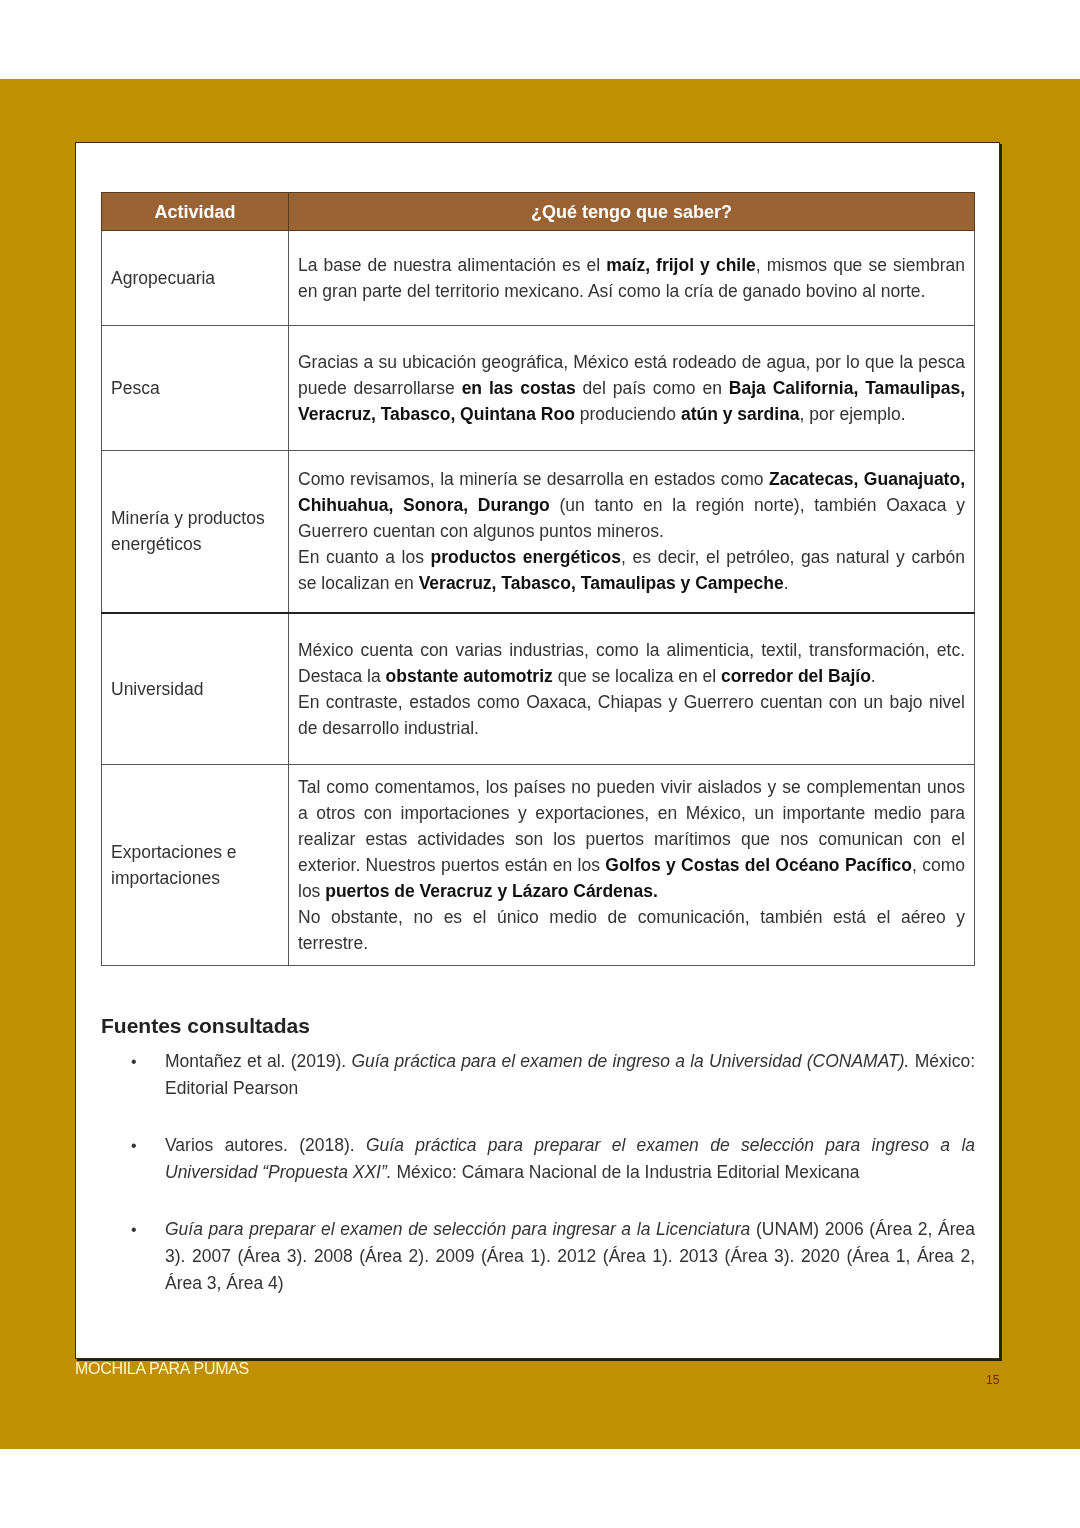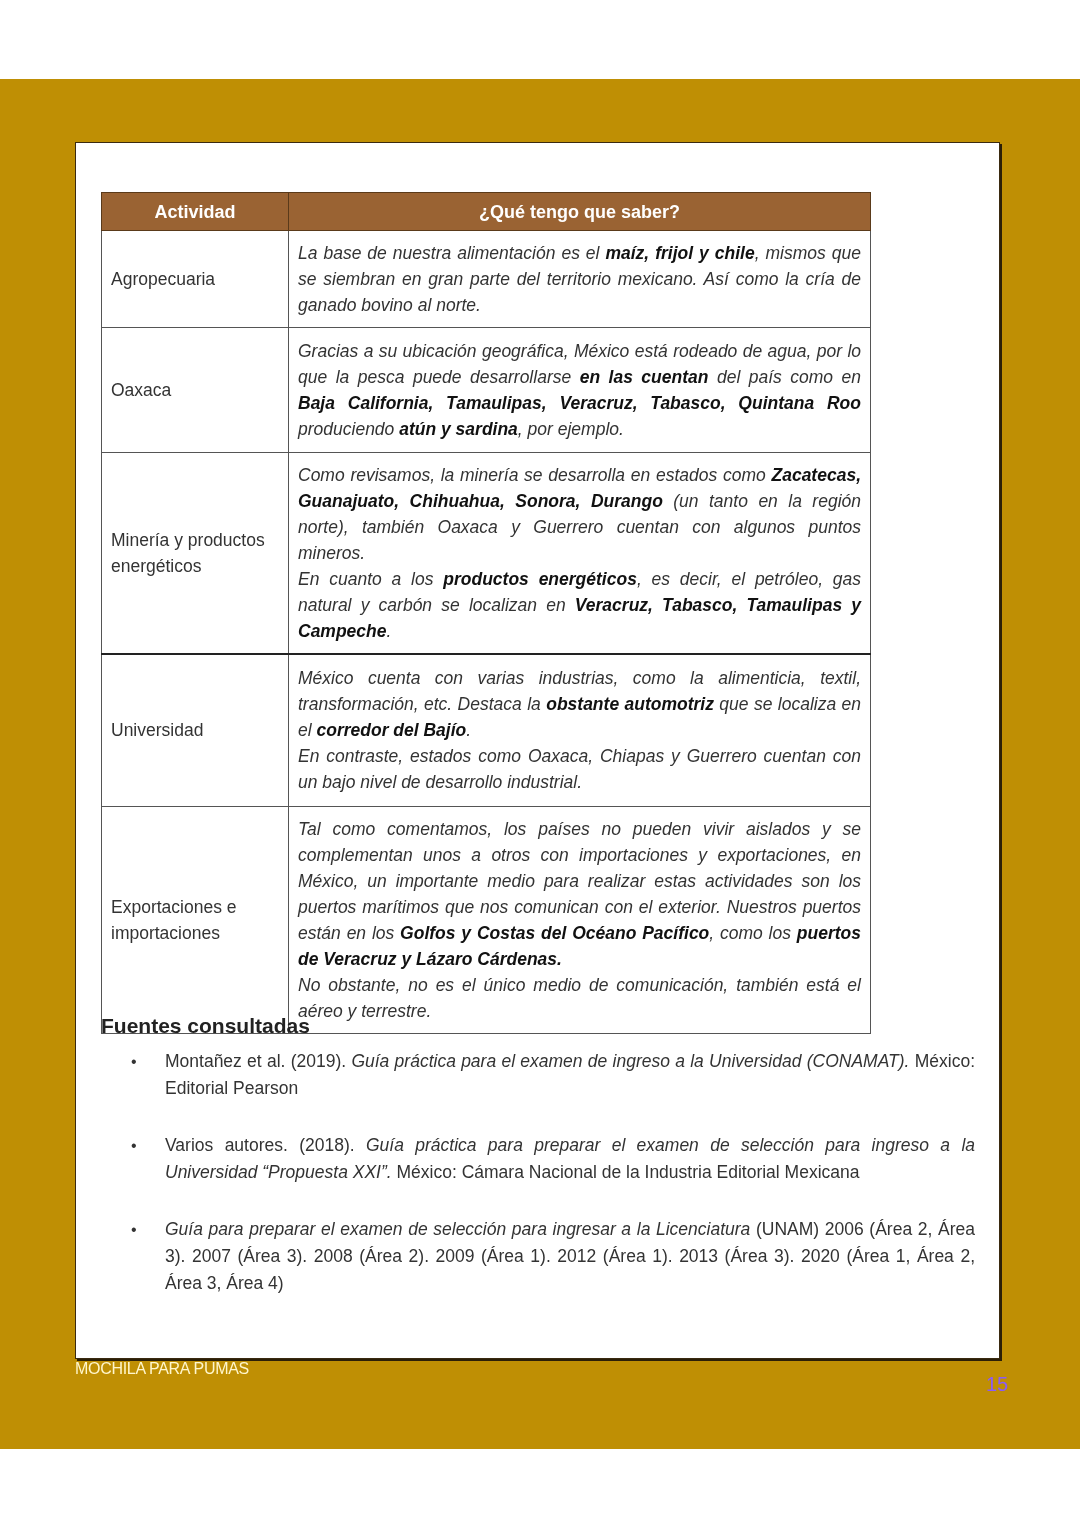--- a/index.html
+++ b/index.html
@@ -11,48 +11,48 @@
   .band {
     position: absolute; left: 0; top: 79px; width: 1080px; height: 1370px;
     background: #bf8f04;
   }
   .sheet {
     position: absolute; left: 75px; top: 142px; width: 923px; height: 1215px;
     background: #ffffff; border: 1px solid #3a2a10;
     box-shadow: 2px 2px 0 #2b1f08;
   }
   table.main {
-    position: absolute; left: 25px; top: 49px; width: 770px;
+    position: absolute; left: 25px; top: 49px; width: 874px;
     border-collapse: collapse; font-size: 17.5px; line-height: 26px;
   }
   table.main th {
     background: #9a6333; color: #ffffff; font-weight: bold; height: 37px;
     border: 1.5px solid #5a3a1a; font-size: 18px; padding: 0;
   }
   table.main td {
     border: 1.5px solid #555; vertical-align: middle; padding: 9px 9px;
   }
   table.main td.act { width: 168px; color: #333; }
-  table.main td.desc { text-align: justify; color: #333; font-style: italic; }
+  table.main td.desc { text-align: justify; color: #333; }
   table.main tr.thick-top td { border-top: 2.5px solid #222; }
   b { color: #111; }
   .fuentes-title {
     position: absolute; left: 25px; top: 871px; font-size: 21px; font-weight: bold; color: #222;
   }
   ul.refs {
     position: absolute; left: 25px; top: 905px; width: 874px; margin: 0; padding: 0; list-style: none;
     font-size: 17.5px; line-height: 27px; color: #333;
   }
   ul.refs li { position: relative; padding-left: 64px; text-align: justify; margin-bottom: 30px; }
   ul.refs li .bullet { position: absolute; left: 30px; top: 0; font-size: 16px; }
   .footer-brand {
     position: absolute; left: 75px; top: 1360px; color: #fff6cc; font-size: 16px; letter-spacing: -0.3px;
   }
   .page-num {
-    position: absolute; left: 986px; top: 1373px; color: #8b5cf6; font-size: 20px;
+    position: absolute; left: 986px; top: 1373px; color: #7f1d1d; font-size: 12px;
   }
 </style>
 </head>
 <body>
 
 <div class="band"></div>
 
 <div class="sheet">
   <table class="main">
     <thead>
@@ -60,22 +60,22 @@
         <th>Actividad</th>
         <th>¿Qué tengo que saber?</th>
       </tr>
     </thead>
     <tbody id="table-body">
       <tr style="height:95px">
         <td class="act">Agropecuaria</td>
         <td class="desc">La base de nuestra alimentación es el <b>maíz, frijol y chile</b>, mismos que se siembran en gran parte del territorio mexicano. Así como la cría de ganado bovino al norte.</td>
       </tr>
       <tr style="height:125px">
-        <td class="act">Oaxaca</td>
-        <td class="desc">Gracias a su ubicación geográfica, México está rodeado de agua, por lo que la pesca puede desarrollarse <b>en las cuentan</b> del país como en <b>Baja California, Tamaulipas, Veracruz, Tabasco, Quintana Roo</b> produciendo <b>atún y sardina</b>, por ejemplo.</td>
+        <td class="act">Pesca</td>
+        <td class="desc">Gracias a su ubicación geográfica, México está rodeado de agua, por lo que la pesca puede desarrollarse <b>en las costas</b> del país como en <b>Baja California, Tamaulipas, Veracruz, Tabasco, Quintana Roo</b> produciendo <b>atún y sardina</b>, por ejemplo.</td>
       </tr>
       <tr style="height:162px">
         <td class="act">Minería y productos energéticos</td>
         <td class="desc">Como revisamos, la minería se desarrolla en estados como <b>Zacatecas, Guanajuato, Chihuahua, Sonora, Durango</b> (un tanto en la región norte), también Oaxaca y Guerrero cuentan con algunos puntos mineros.<br>En cuanto a los <b>productos energéticos</b>, es decir, el petróleo, gas natural y carbón se localizan en <b>Veracruz, Tabasco, Tamaulipas y Campeche</b>.</td>
       </tr>
       <tr class="thick-top" style="height:152px">
         <td class="act">Universidad</td>
         <td class="desc">México cuenta con varias industrias, como la alimenticia, textil, transformación, etc. Destaca la <b>obstante automotriz</b> que se localiza en el <b>corredor del Bajío</b>.<br>En contraste, estados como Oaxaca, Chiapas y Guerrero cuentan con un bajo nivel de desarrollo industrial.</td>
       </tr>
       <tr style="height:200px">

